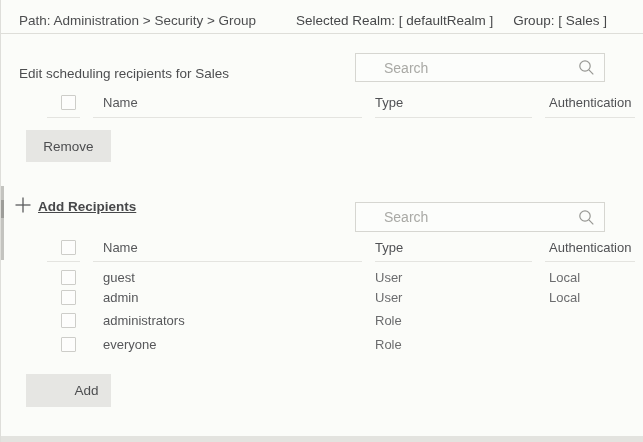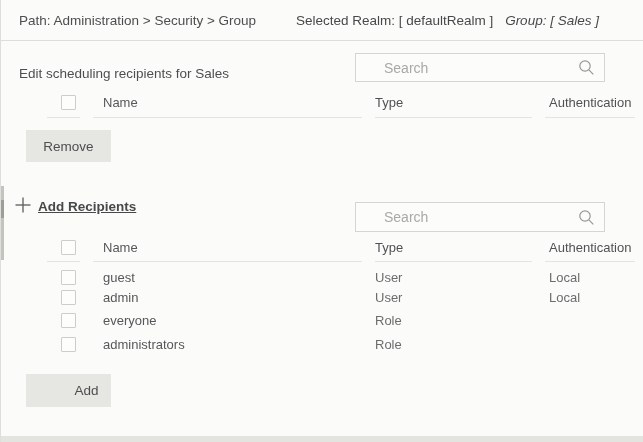--- a/index.html
+++ b/index.html
@@ -15,40 +15,40 @@
     height: 442px;
     background: #fbfcf9;
     border-left: 1px solid #dededa;
     overflow: hidden;
   }
 
   
   .topbar {
     position: absolute;
     left: 0; top: 0;
-    width: 643px; height: 41px;
+    width: 643px; height: 34px;
     border-bottom: 1px solid #deded9;
   }
   .topbar-path {
     position: absolute;
     left: 18px; top: 0;
     line-height: 41px;
     font-size: 13.5px;
     color: #4d4e50;
     white-space: nowrap;
   }
   .topbar-selected {
     position: absolute;
     left: 295px; top: 0;
     line-height: 41px;
     font-size: 13.5px;
     color: #47484a;
     white-space: nowrap;
   }
-  .topbar-selected span + span { margin-left: 8px; font-style: italic; }
+  .topbar-selected span + span { margin-left: 16px; }
 
   
   .edit-title {
     position: absolute;
     left: 18px; top: 66px;
     font-size: 13.5px;
     color: #4d4e50;
     white-space: nowrap;
   }
   .add-link {
@@ -274,32 +274,32 @@
             <input type="checkbox" class="cbx" style="">
           </td>
         <td class="cell-name">admin</td>
         <td class="cell-type">User</td>
         <td class="cell-auth">Local</td>
       </tr>
       <tr>
         <td class="cell-check">
             <input type="checkbox" class="cbx" style="">
           </td>
+        <td class="cell-name">administrators</td>
+        <td class="cell-type">Role</td>
+        <td class="cell-auth"></td>
+      </tr>
+      <tr>
+        <td class="cell-check">
+            <input type="checkbox" class="cbx" style="">
+          </td>
         <td class="cell-name">everyone</td>
         <td class="cell-type">Role</td>
         <td class="cell-auth"></td>
       </tr>
-      <tr>
-        <td class="cell-check">
-            <input type="checkbox" class="cbx" style="">
-          </td>
-        <td class="cell-name">administrators</td>
-        <td class="cell-type">Role</td>
-        <td class="cell-auth"></td>
-      </tr>
     </tbody>
   </table>
 
   <button class="btn" id="add-btn">Add</button>
 
   <div class="scroll-frag"></div>
   <div class="bottom-strip"></div>
 </div>
 
 </body></html>

